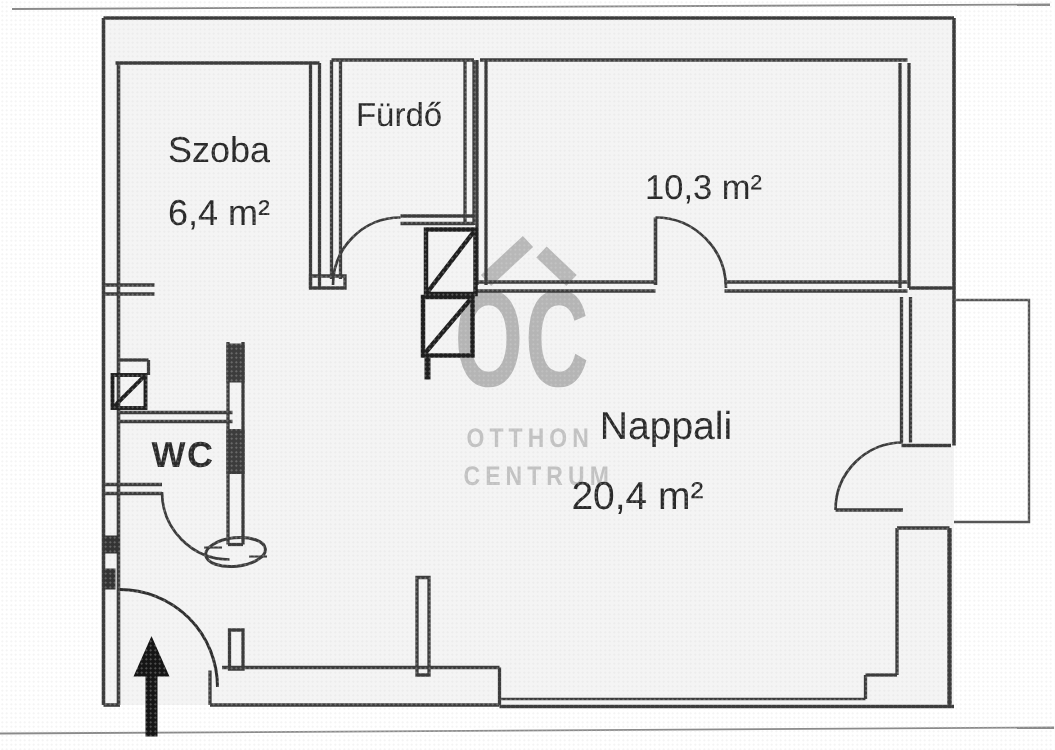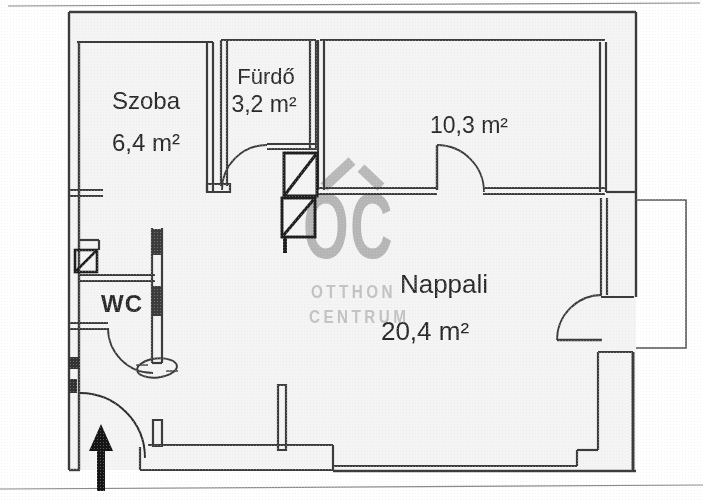--- a/index.html
+++ b/index.html
@@ -169,18 +169,17 @@
     </g>
 
     <path d="M80,393 A65,65 0 0 1 145,458" stroke="#2f2f2f" stroke-width="2" fill="none"></path>
 
     <polygon fill="#151515" points="101,424 89,451 97,451 97,491 105,491 105,451 113,451"></polygon>
   </svg>
 
   <div class="lbl lbl-konyha">Szoba</div>
   <div class="lbl lbl-konyha-a">6,4 m²</div>
   <div class="lbl lbl-furdo">Fürdő</div>
-  <div class="lbl lbl-furdo-a">3,2 m²</div>
   <div class="lbl lbl-szoba-a">10,3 m²</div>
   <div class="lbl lbl-nappali">Nappali</div>
   <div class="lbl lbl-nappali-a">20,4 m²</div>
   <div class="lbl lbl-wc">WC</div>
 </div>
 
 </body></html>

